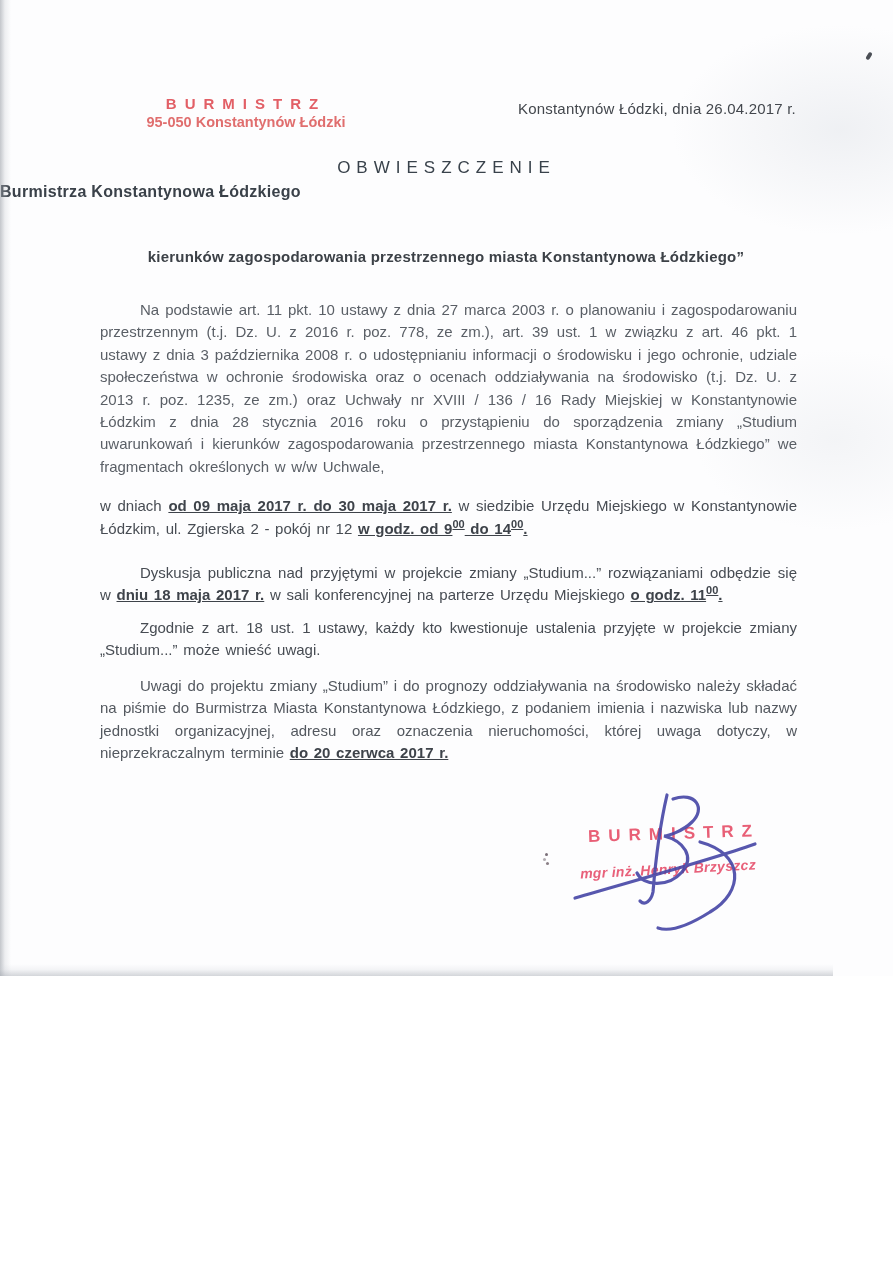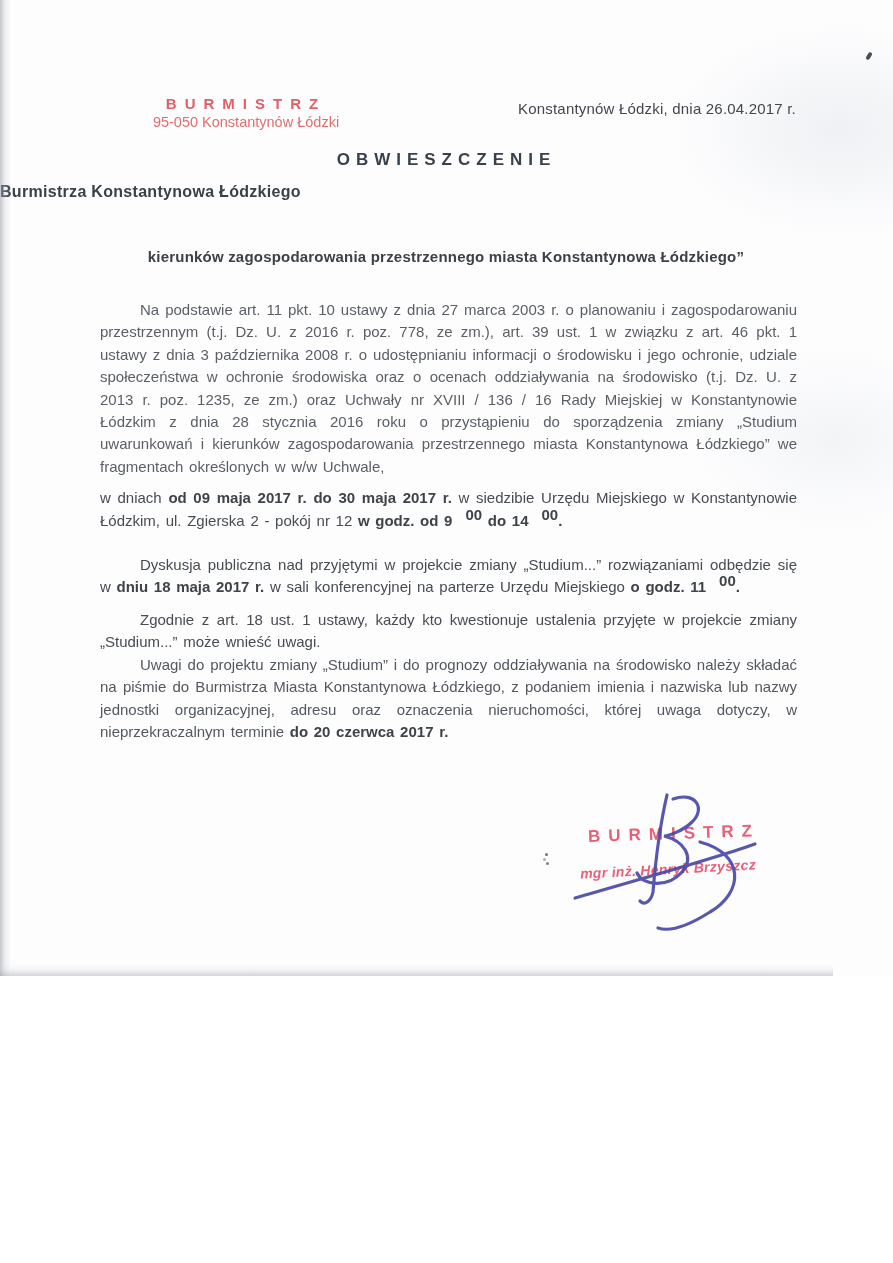--- a/index.html
+++ b/index.html
@@ -52,55 +52,55 @@
       -12px 130px 0 rgba(95,100,110,0.28), 40px 60px 0 rgba(95,100,110,0.22),
       2px 95px 0 rgba(95,100,110,0.30), 50px 96px 0 rgba(95,100,110,0.22);
   }
   
   .letterhead {
     position: absolute; left: 112px; top: 94px; width: 268px;
     text-align: center; color: #e06e6e; line-height: 19px;
   }
   .letterhead .lh1 { font-size: 15px; font-weight: bold; letter-spacing: 8px; color: #e25f66; }
   .letterhead .lh2 { font-size: 15px; letter-spacing: 0.5px; }
-  .letterhead .lh3 { font-size: 14.5px; }
+  .letterhead .lh3 { font-size: 14.5px; font-weight: bold; }
   .letterhead .lh4 { font-size: 14px; }
   .dateline {
     position: absolute; right: 97px; top: 100px;
     font-size: 15px; color: #43474d; letter-spacing: 0.2px;
   }
   .title {
-    position: absolute; left: 0; top: 150px; width: 100%;
-    text-align: center; font-size: 17px; font-weight: bold;
+    position: absolute; left: 0; top: 158px; width: 100%;
+    text-align: center; font-size: 17px; font-weight: normal;
     letter-spacing: 6px; color: #39424b;
   }
   .subtitle {
     position: absolute; left: 0; top: 183px; width: 100%;
     text-align: left; font-size: 16px; font-weight: bold;
     letter-spacing: 0.3px; color: #3a4149;
   }
   .subject {
     position: absolute; left: 96px; top: 224px; width: 700px;
     text-align: center; font-size: 15px; font-weight: bold;
     line-height: 22px; color: #3c4147; letter-spacing: 0.2px;
   }
   .body-text {
     position: absolute; left: 100px; top: 299px; width: 697px;
     font-size: 15px; line-height: 22.4px; text-align: justify;
     color: #474c53; word-spacing: 1.5px;
   }
   .body-text p { margin: 0; }
   .body-text p.indent { text-indent: 40px; }
-  .body-text .p1 { margin-bottom: 9px; color: #5a5f66; }
+  .body-text .p1 { margin-bottom: 17px; color: #5a5f66; }
   .body-text .p2 { margin-bottom: 22px; }
   .body-text .p3 { margin-bottom: 10px; }
-  .body-text .p4 { margin-bottom: 0; }
+  .body-text .p4 { margin-bottom: 13px; }
   .body-text .p5 { color: #53585f; }
-  .body-text b { color: #3e434a; }
-  sup { font-size: 15px; line-height: 0; vertical-align: 6px; letter-spacing: 0; margin-left: 13px; }
+  .body-text b { color: #3e434a; text-decoration: underline; }
+  sup { font-size: 11px; line-height: 0; vertical-align: 6px; letter-spacing: 0; }
   
   .sig-stamp-title {
     position: absolute; left: 588px; top: 824px;
     font-size: 17px; font-weight: bold; letter-spacing: 8px;
     color: #e85f76; transform: rotate(-2deg);
   }
   .sig-stamp-name {
     position: absolute; left: 580px; top: 861px;
     font-size: 14px; font-weight: bold; font-style: italic;
     color: #e8607a; transform: rotate(-3deg); letter-spacing: 0.3px;

